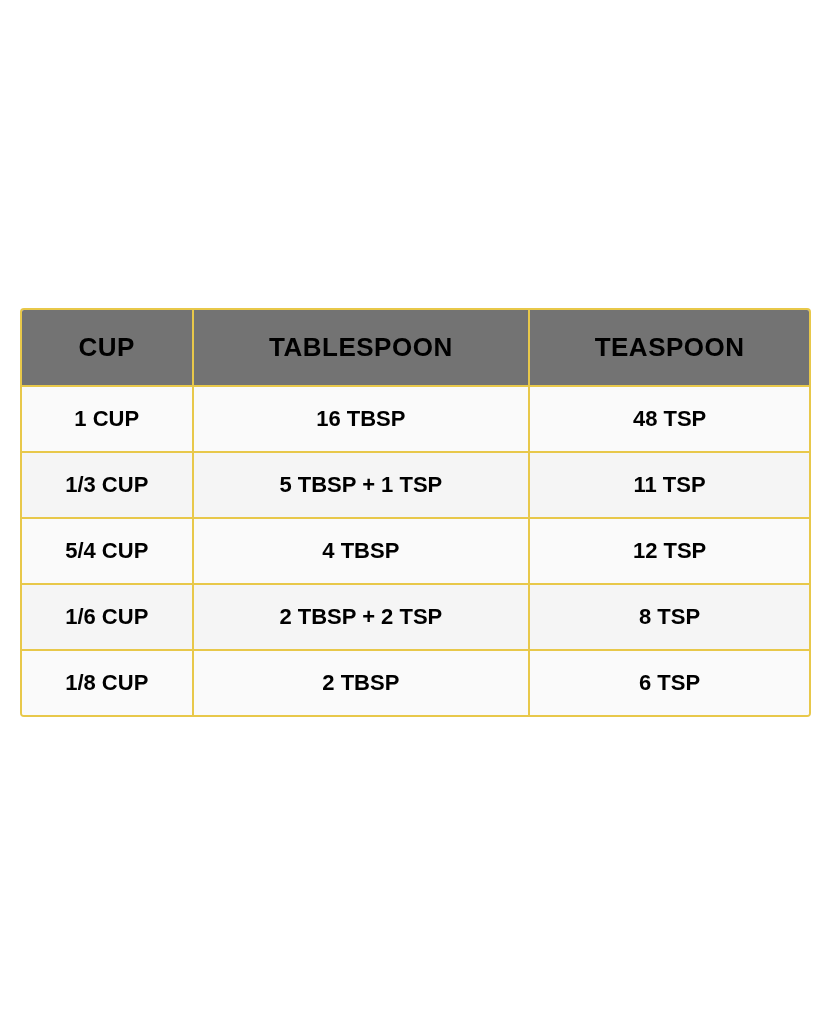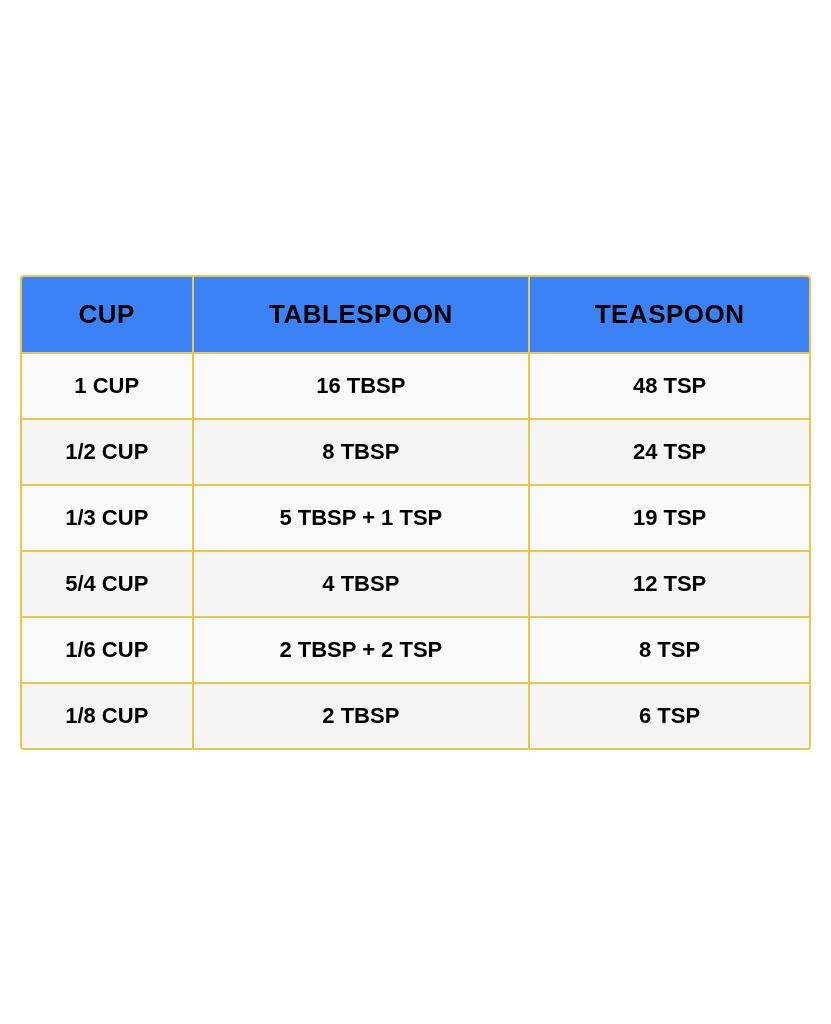--- a/index.html
+++ b/index.html
@@ -24,21 +24,21 @@
       border-radius: 4px;
       overflow: hidden;
     }
 
     table {
       width: 100%;
       border-collapse: collapse;
     }
 
     thead tr {
-      background-color: #3b82f6;
+      background-color: #737373;
       border-radius: 14px;
     }
 
     thead th {
       padding: 22px 10px;
       font-size: 26px;
       font-weight: 900;
       text-align: center;
       color: #000000;
       letter-spacing: 0.5px;
@@ -86,28 +86,23 @@
         <th>TEASPOON</th>
       </tr>
     </thead>
     <tbody id="table-body">
     <tr>
           <td>1 CUP</td>
           <td>16 TBSP</td>
           <td>48 TSP</td>
         </tr>
         <tr>
-          <td>1/2 CUP</td>
-          <td>8 TBSP</td>
-          <td>24 TSP</td>
-        </tr>
-        <tr>
           <td>1/3 CUP</td>
           <td>5 TBSP + 1 TSP</td>
-          <td>19 TSP</td>
+          <td>11 TSP</td>
         </tr>
         <tr>
           <td>5/4 CUP</td>
           <td>4 TBSP</td>
           <td>12 TSP</td>
         </tr>
         <tr>
           <td>1/6 CUP</td>
           <td>2 TBSP + 2 TSP</td>
           <td>8 TSP</td>

